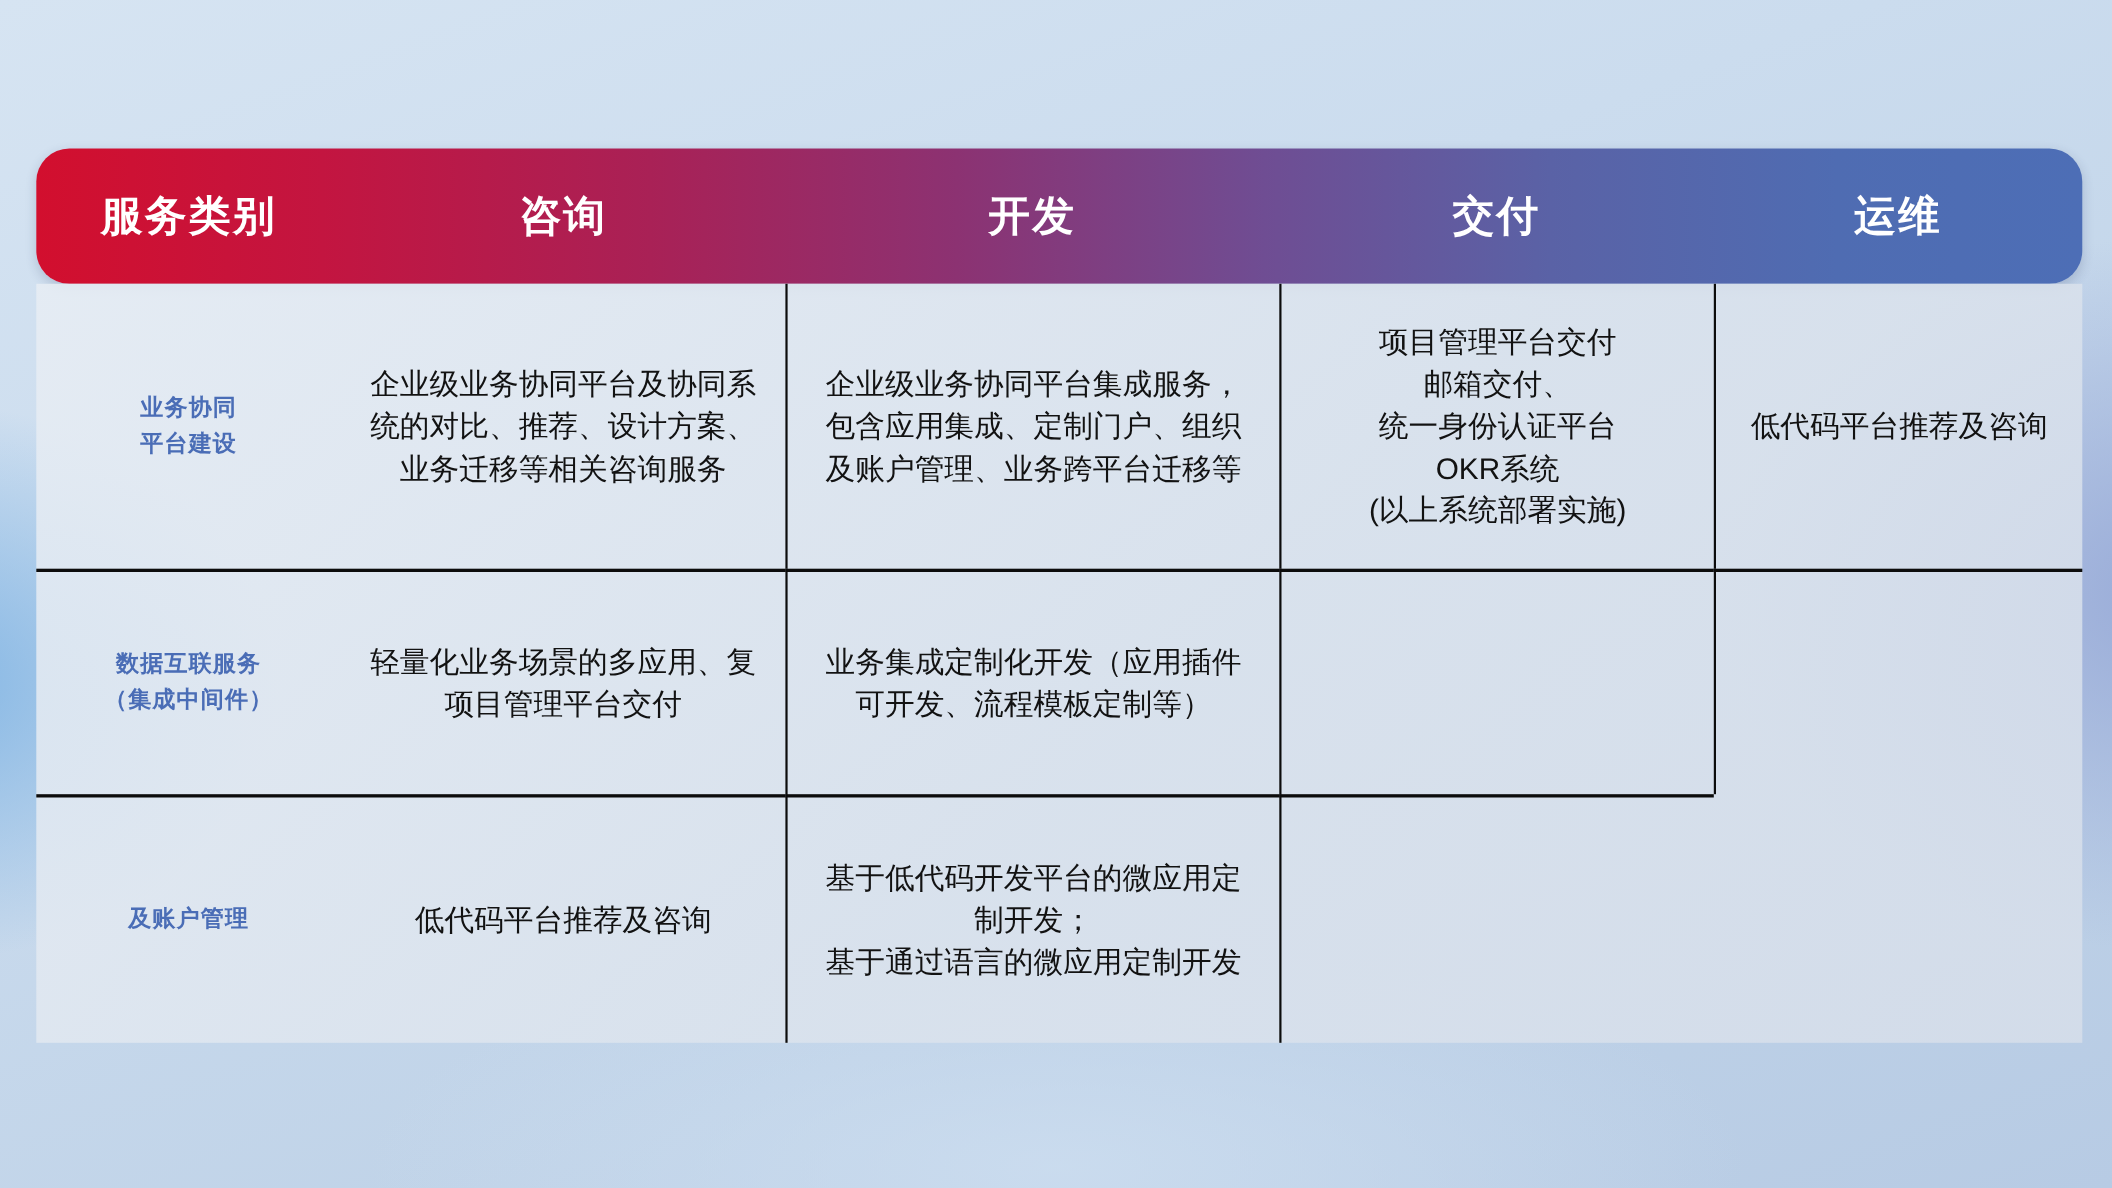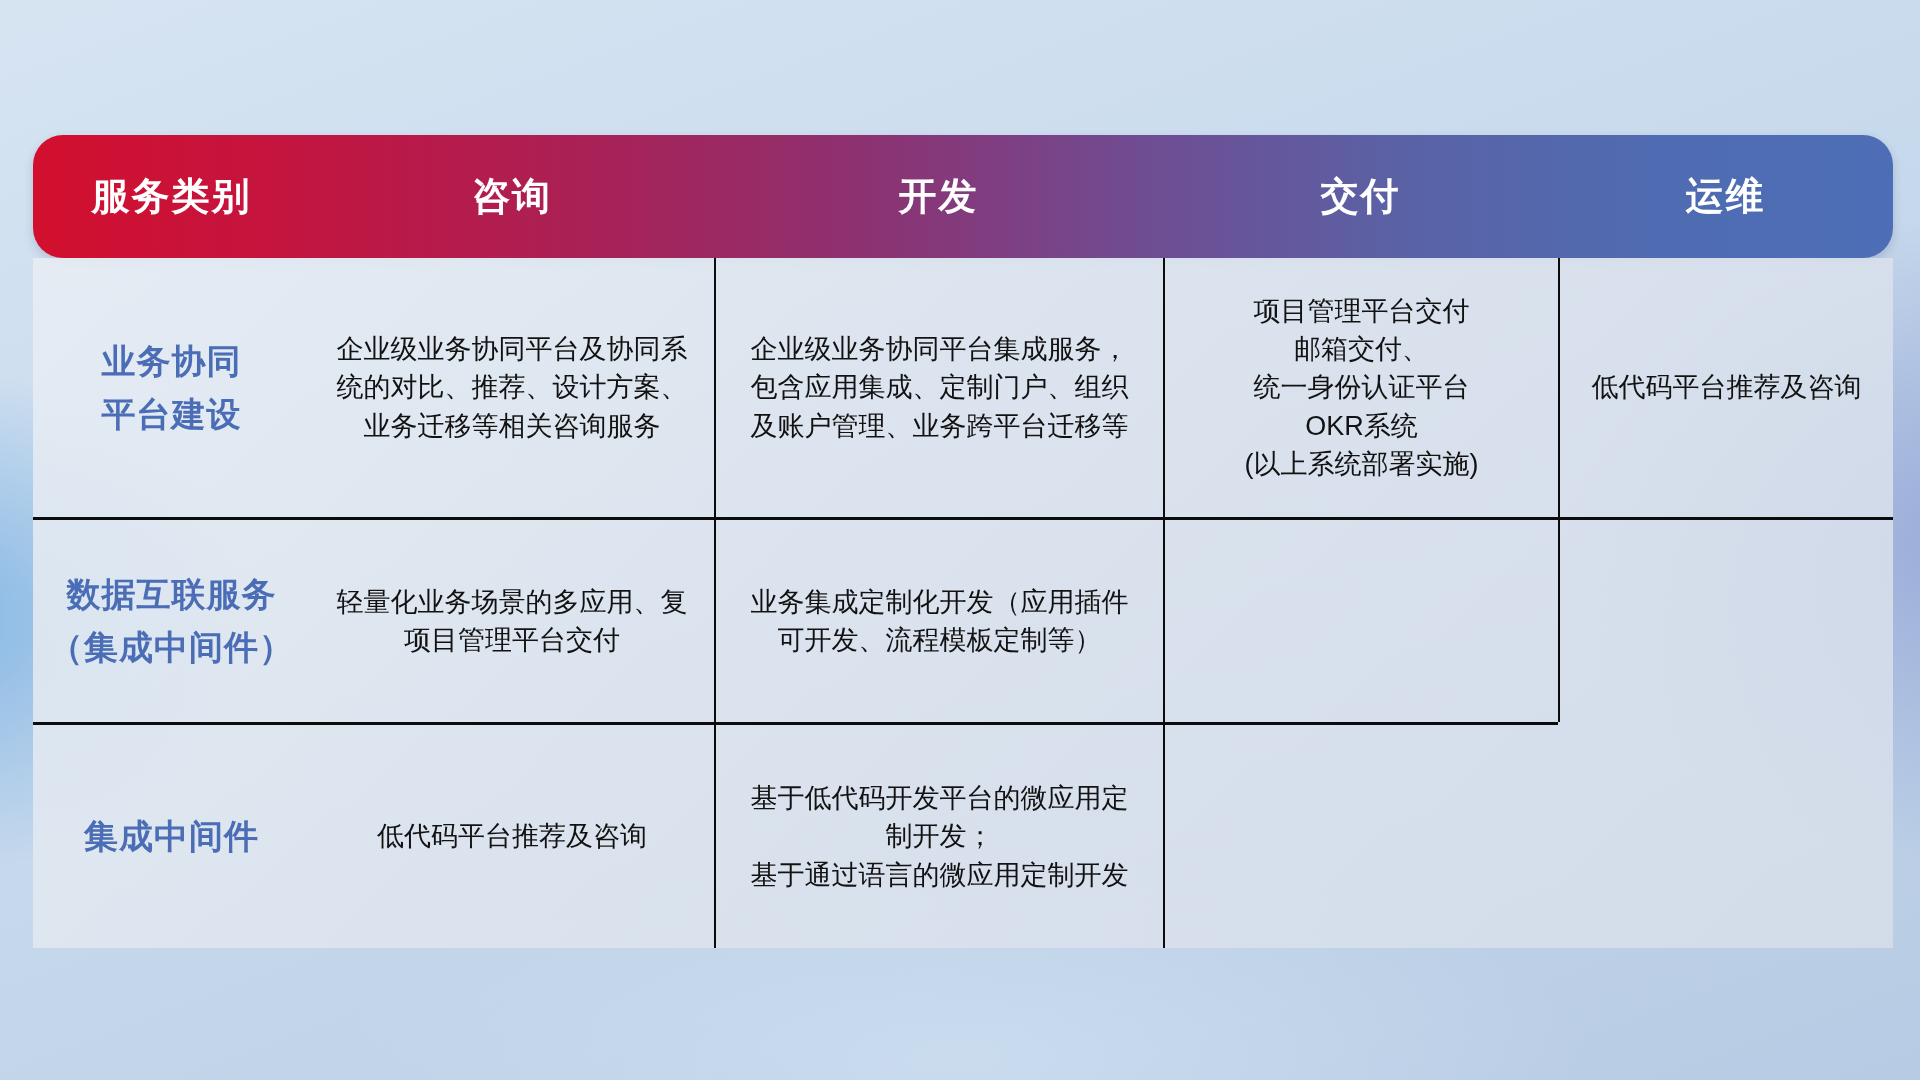--- a/index.html
+++ b/index.html
@@ -61,21 +61,21 @@
     padding: 6px 10px;
     color: #121212;
     font-size: 27px;
     line-height: 1.42;
   }
   .cell.bl { border-left: 2px solid #0c0c0c; }   
   .cell.bt { border-top: 3px solid #0c0c0c; }    
   .cat {
     color: #4a6db6;
     font-weight: bold;
-    font-size: 34px;
+    font-size: 21px;
     line-height: 1.55;
     letter-spacing: 1px;
   }
 </style>
 </head>
 <body>
 
 <div class="stage">
 
   <div class="header-bar">
@@ -105,21 +105,21 @@
 
     <div class="cell cat bt">数据互联服务
 （集成中间件）</div>
     <div class="cell bt">轻量化业务场景的多应用、复
 项目管理平台交付</div>
     <div class="cell bl bt">业务集成定制化开发（应用插件
 可开发、流程模板定制等）</div>
     <div class="cell bl bt"></div>
     <div class="cell bl bt"></div>
 
-    <div class="cell cat bt">集成中间件</div>
+    <div class="cell cat bt">及账户管理</div>
     <div class="cell bt">低代码平台推荐及咨询</div>
     <div class="cell bl bt">基于低代码开发平台的微应用定
 制开发；
 基于通过语言的微应用定制开发</div>
     <div class="cell bl bt"></div>
 
   </div>
 </div>
 
 </body></html>

